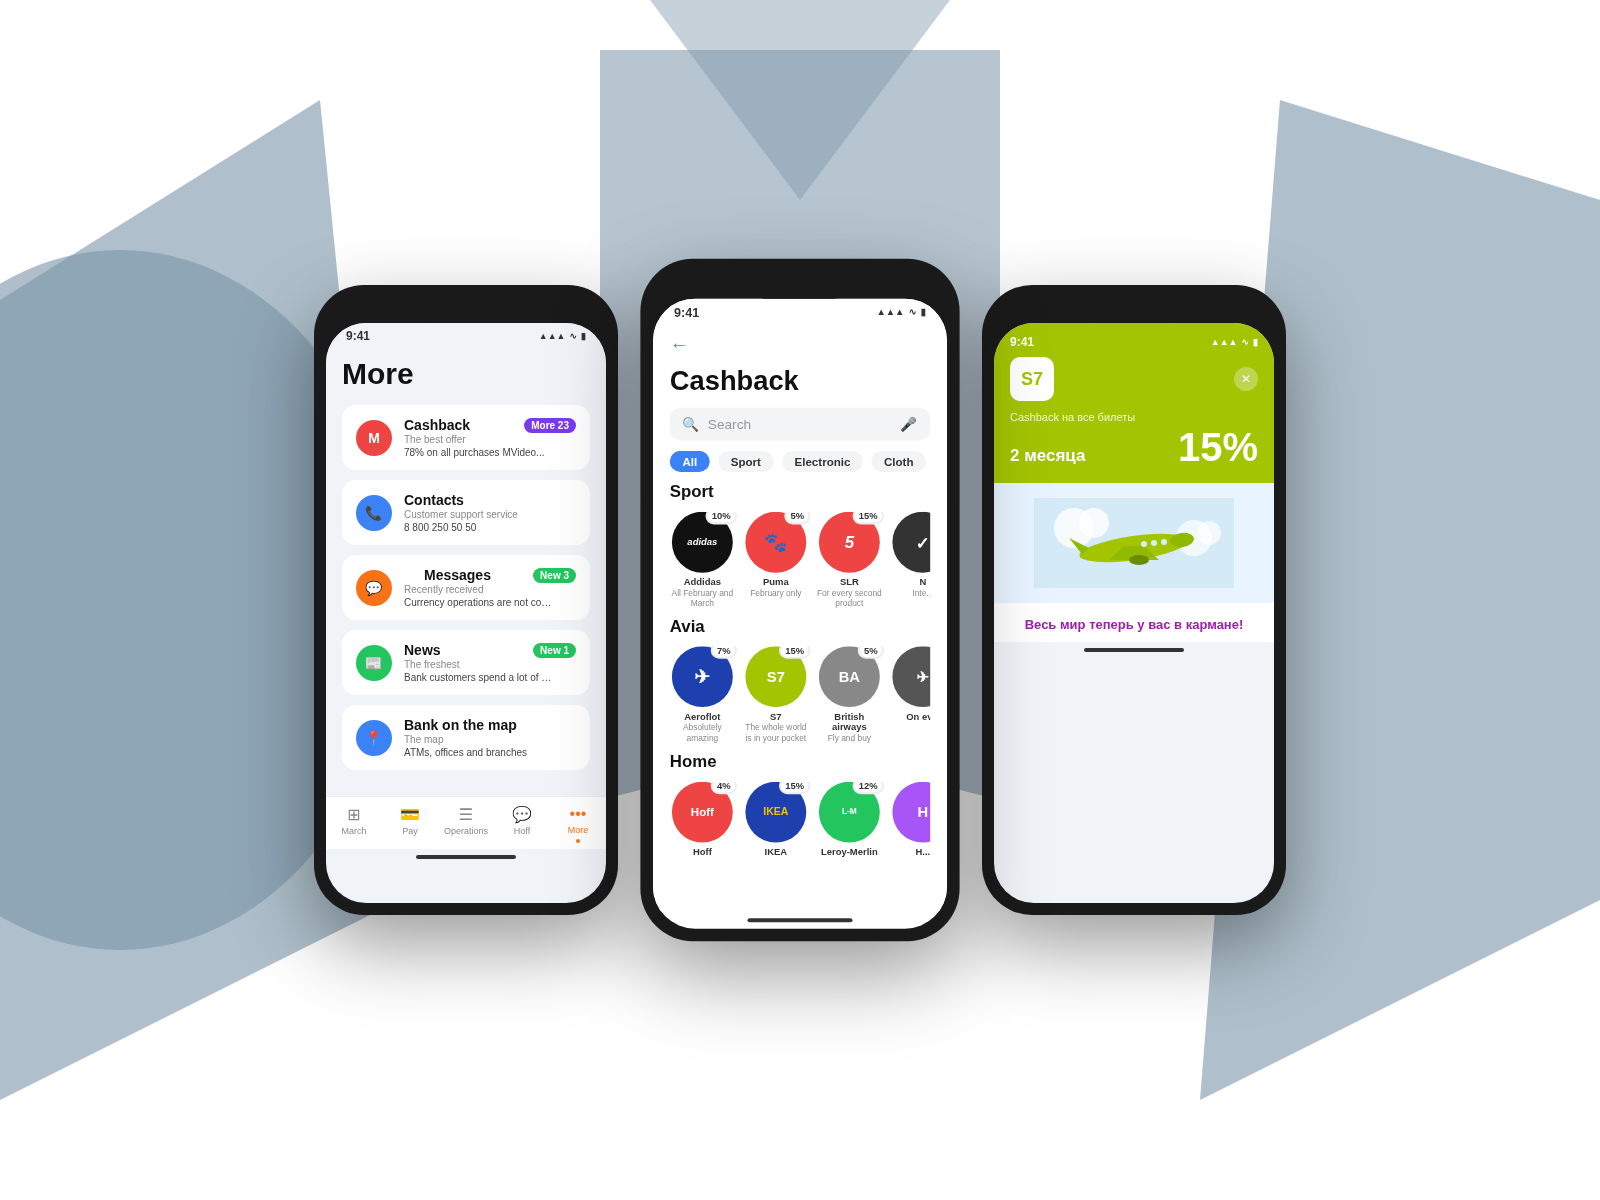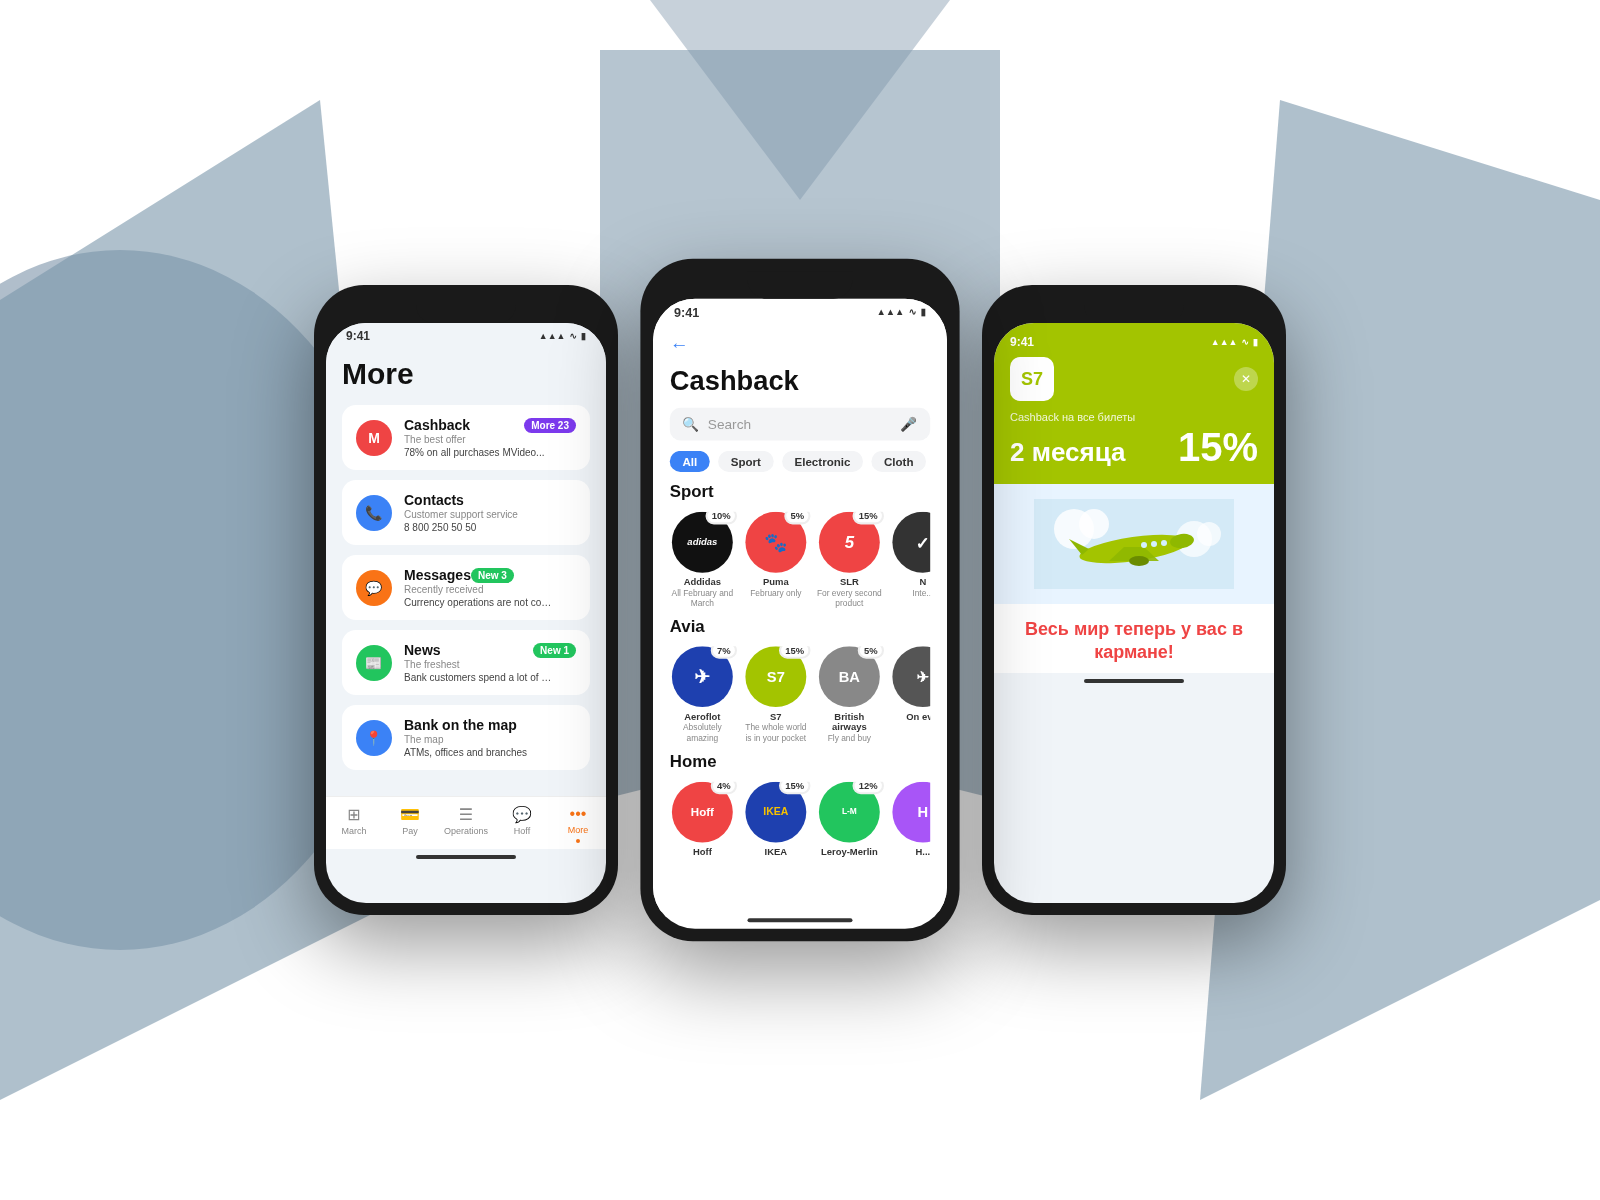--- a/index.html
+++ b/index.html
@@ -338,21 +338,21 @@
       margin-bottom: 4px;
     }
 
     .s7-offer-row {
       display: flex;
       justify-content: space-between;
       align-items: baseline;
     }
 
     .s7-offer-text {
-      font-size: 26px;
+      font-size: 17px;
       font-weight: 800;
       color: #fff;
     }
 
     .s7-percent {
       font-size: 40px;
       font-weight: 900;
       color: #fff;
       line-height: 1;
     }
@@ -363,23 +363,23 @@
       display: flex;
       align-items: center;
       justify-content: center;
       height: 120px;
     }
 
     .plane-svg { width: 200px; height: 90px; }
 
     .s7-headline {
       text-align: center;
-      font-size: 18px;
+      font-size: 13px;
       font-weight: 800;
-      color: #ef4444;
+      color: #a21caf;
       padding: 14px 8px 8px;
       line-height: 1.3;
     }
 
     .s7-body-text {
       font-size: 11px;
       color: #555;
       text-align: center;
       padding: 0 20px 16px;
       line-height: 1.6;
@@ -462,21 +462,21 @@
             <div class="more-card-subtitle">Customer support  service</div>
             <div class="more-card-desc">8 800 250 50 50</div>
           </div>
         </div>
 
         <div class="more-card">
           <div class="more-card-icon" style="background:#f97316;">
             <span style="font-size:14px;">💬</span>
           </div>
           <div class="more-card-text">
-            <div style="display:flex;justify-content:flex-start;align-items:center;">
+            <div style="display:flex;justify-content:space-between;align-items:center;margin-left:20px;">
               <span class="more-card-title">Messages</span>
               <span class="badge badge-green">New 3</span>
             </div>
             <div class="more-card-subtitle">Recently received</div>
             <div class="more-card-desc">Currency operations are not conducte...</div>
           </div>
         </div>
 
         <div class="more-card">
           <div class="more-card-icon" style="background:#22c55e;">

